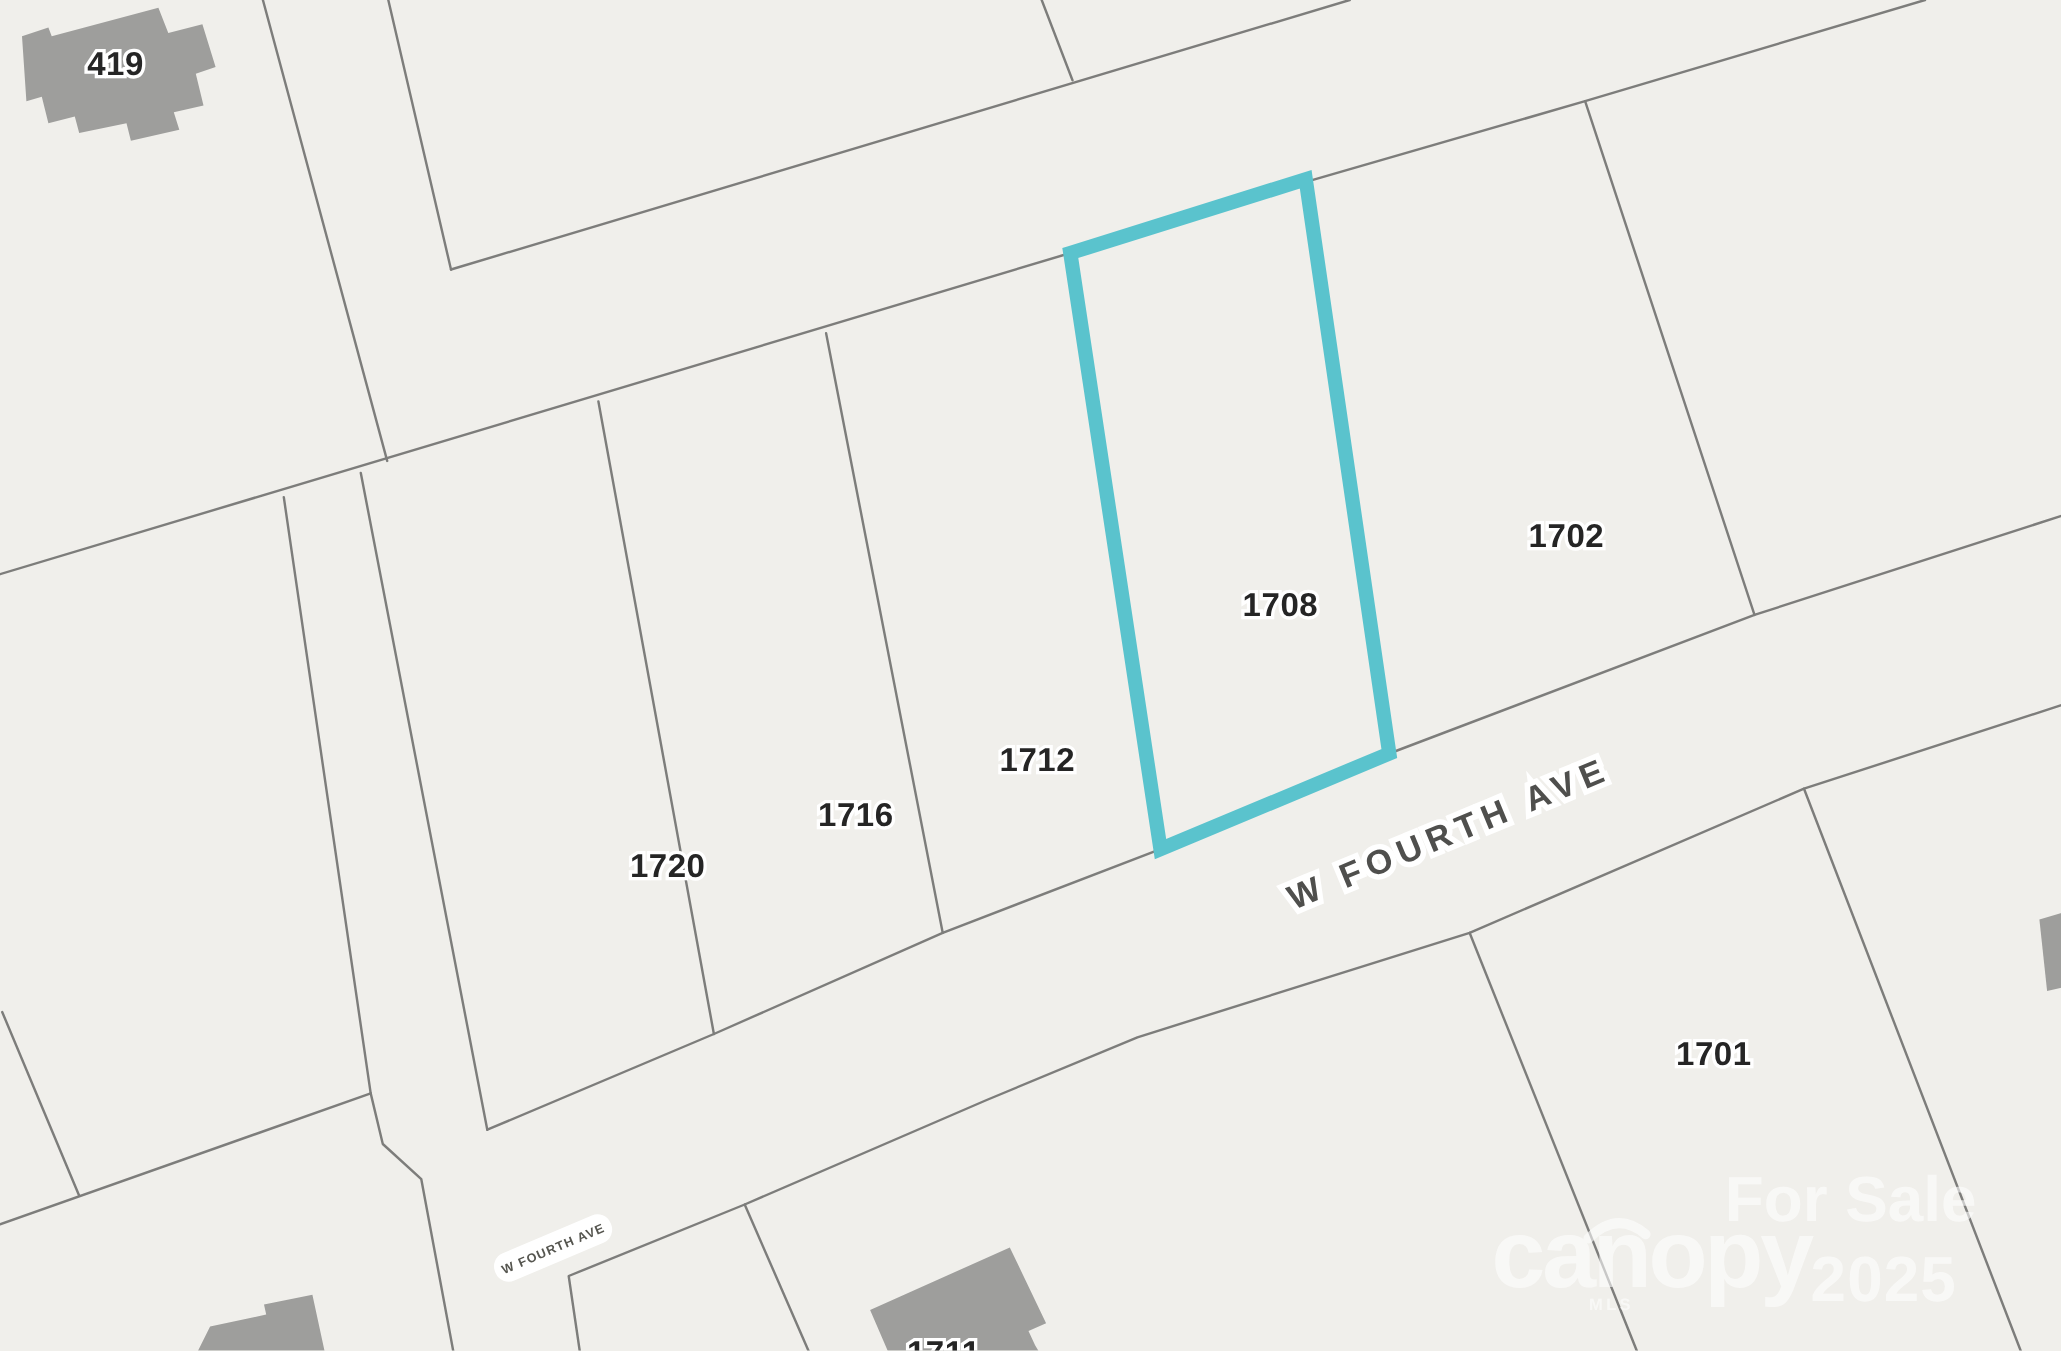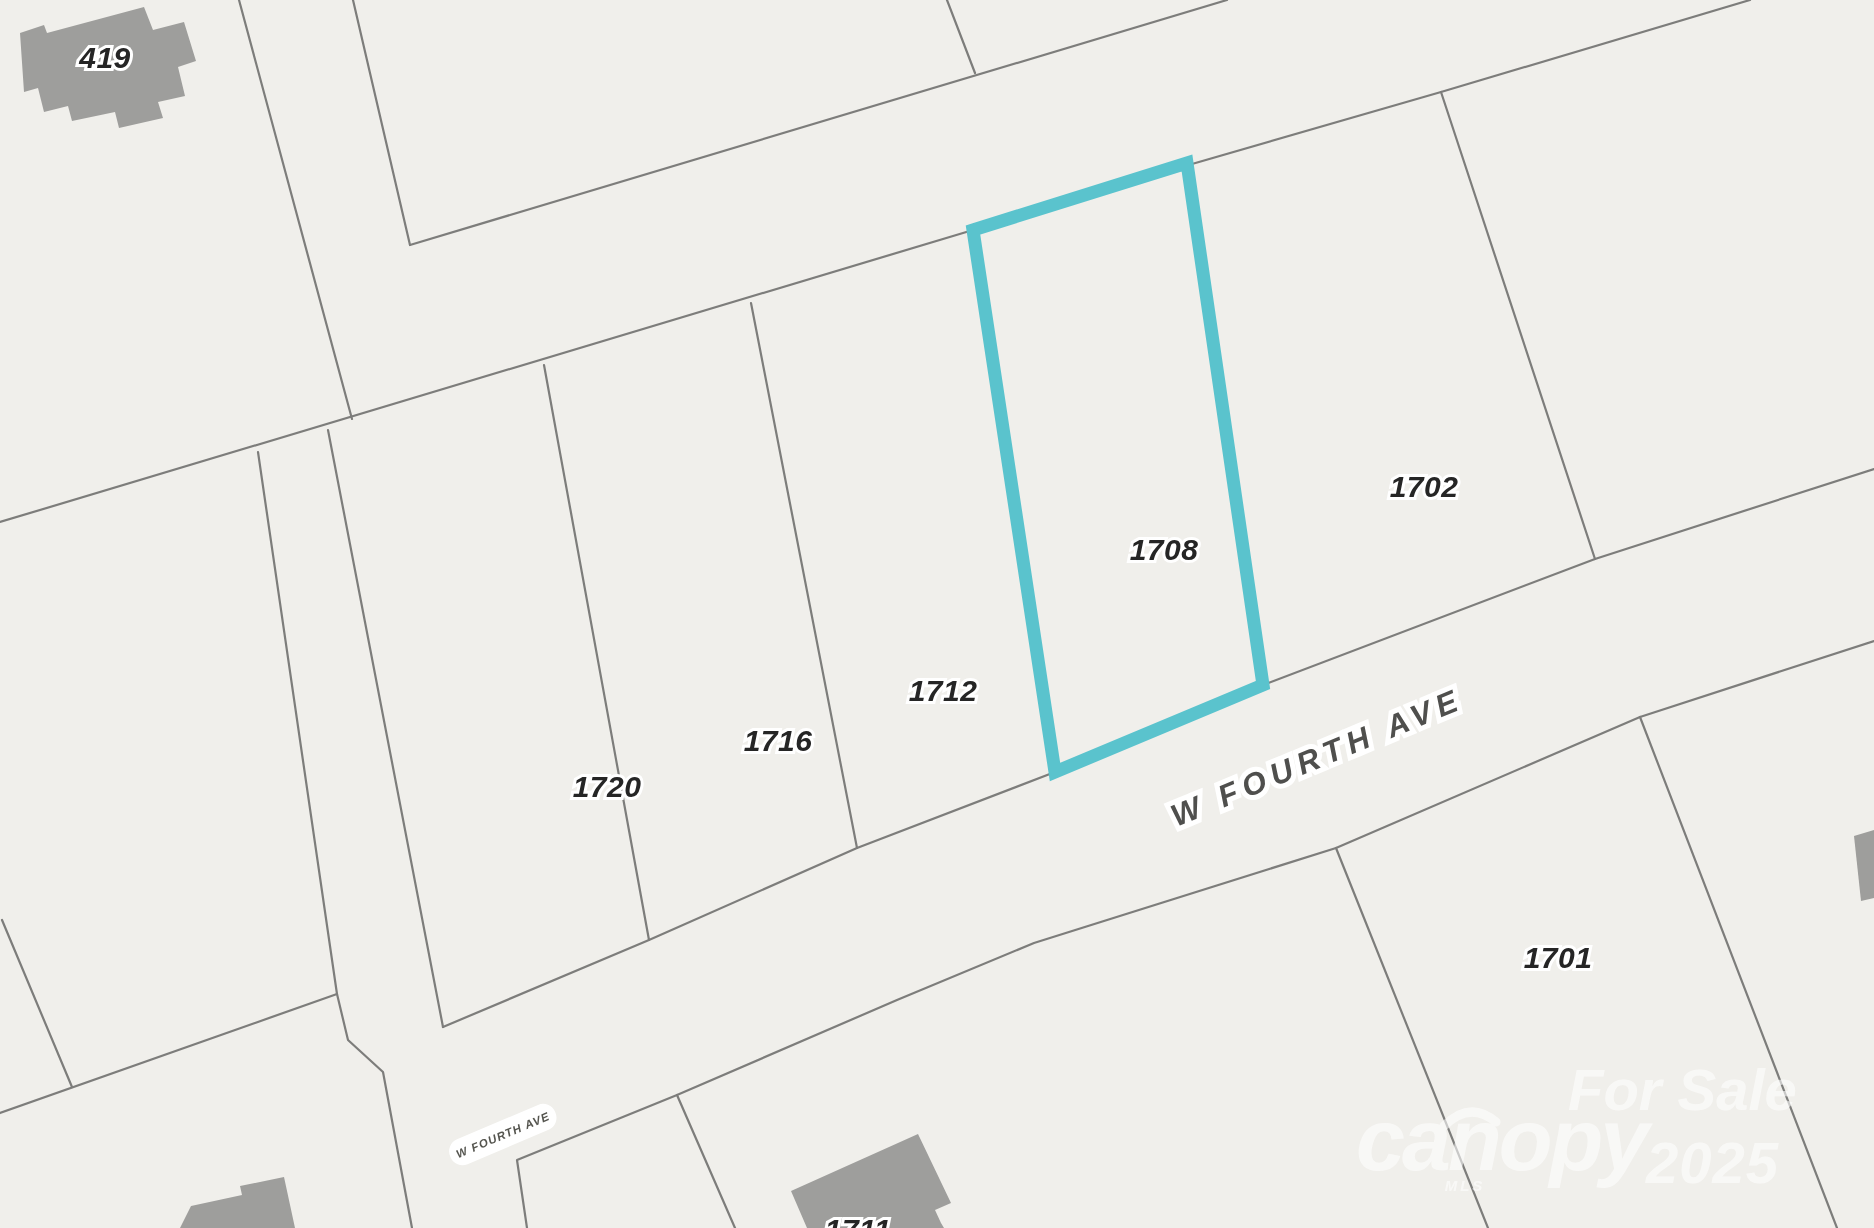--- a/index.html
+++ b/index.html
@@ -1,17 +1,17 @@
 <!DOCTYPE html>
 <html><head>
 <meta charset="utf-8">
 <style>
   html,body{margin:0;padding:0;background:#f0efeb;}
   .map-wrap{position:relative;width:1874px;height:1228px;overflow:hidden;background:#f0efeb;
-            font-family:"Liberation Sans", sans-serif;font-style:italic;}
+            font-family:"Liberation Sans", sans-serif;}
   svg{display:block;}
   .lot-line{fill:none;stroke:#7d7d7b;stroke-width:2.2;stroke-linejoin:round;stroke-linecap:round;}
   .building{fill:#9e9e9c;stroke:none;}
   .sel-outline{fill:none;stroke:#5ac3cd;stroke-width:13;stroke-linejoin:miter;}
   .parcel-num{font-weight:700;font-size:30px;fill:#252525;stroke:#ffffff;stroke-width:6px;
               paint-order:stroke;text-anchor:middle;letter-spacing:0.5px;}
   .street-main{font-weight:700;font-size:31px;fill:#4f4f4d;stroke:#ffffff;stroke-width:10px;
                paint-order:stroke;text-anchor:middle;letter-spacing:6.5px;}
   .badge-pill{fill:#ffffff;}
   .badge-text{font-weight:700;font-size:11.5px;fill:#55554f;text-anchor:middle;letter-spacing:1.1px;}

